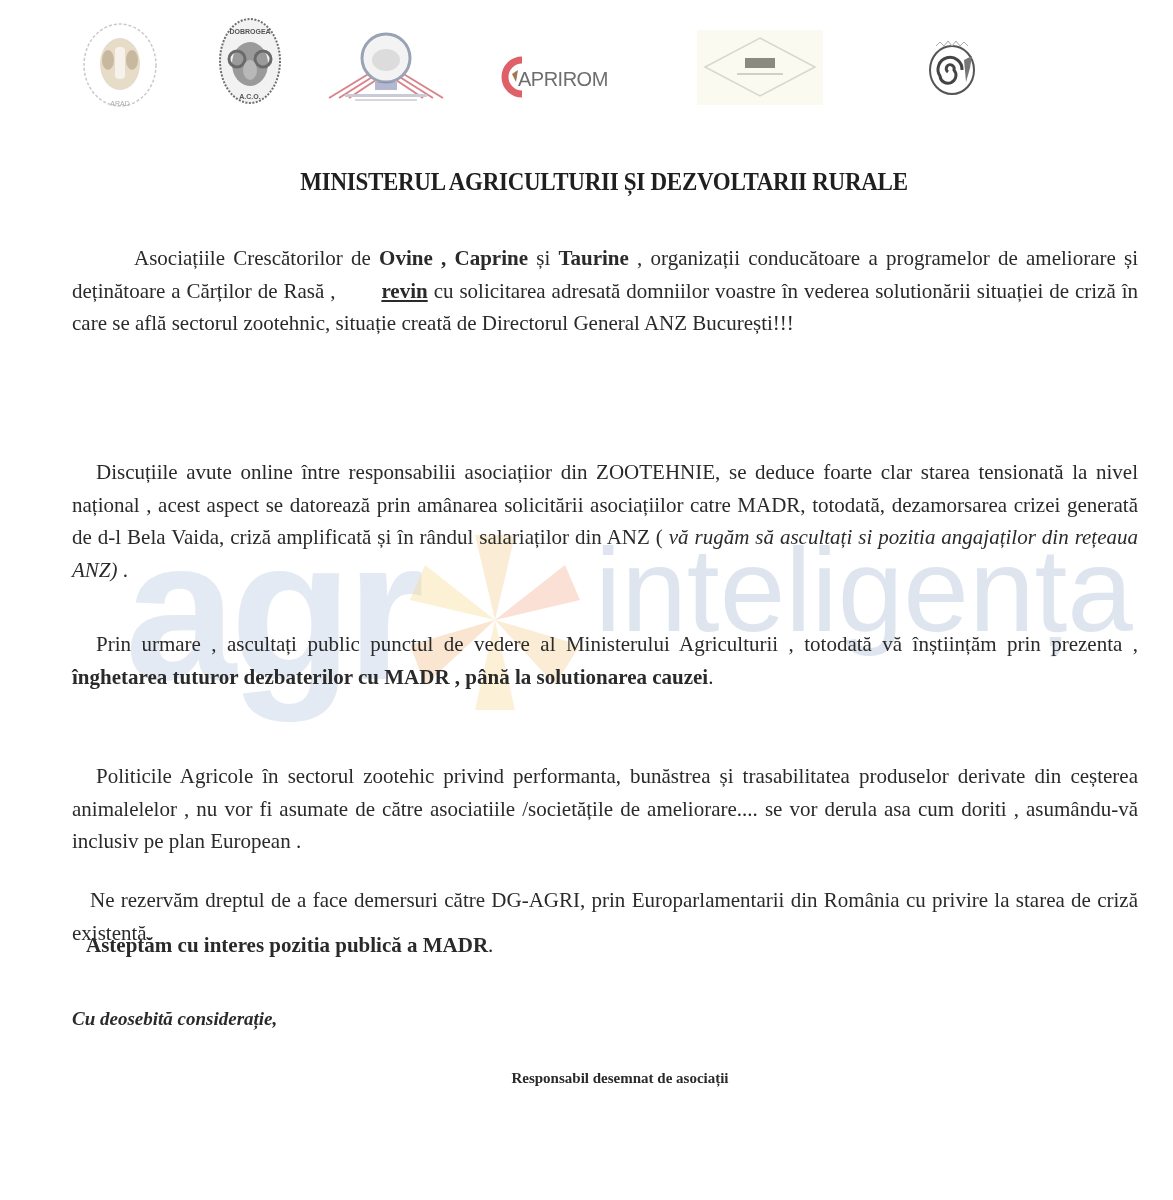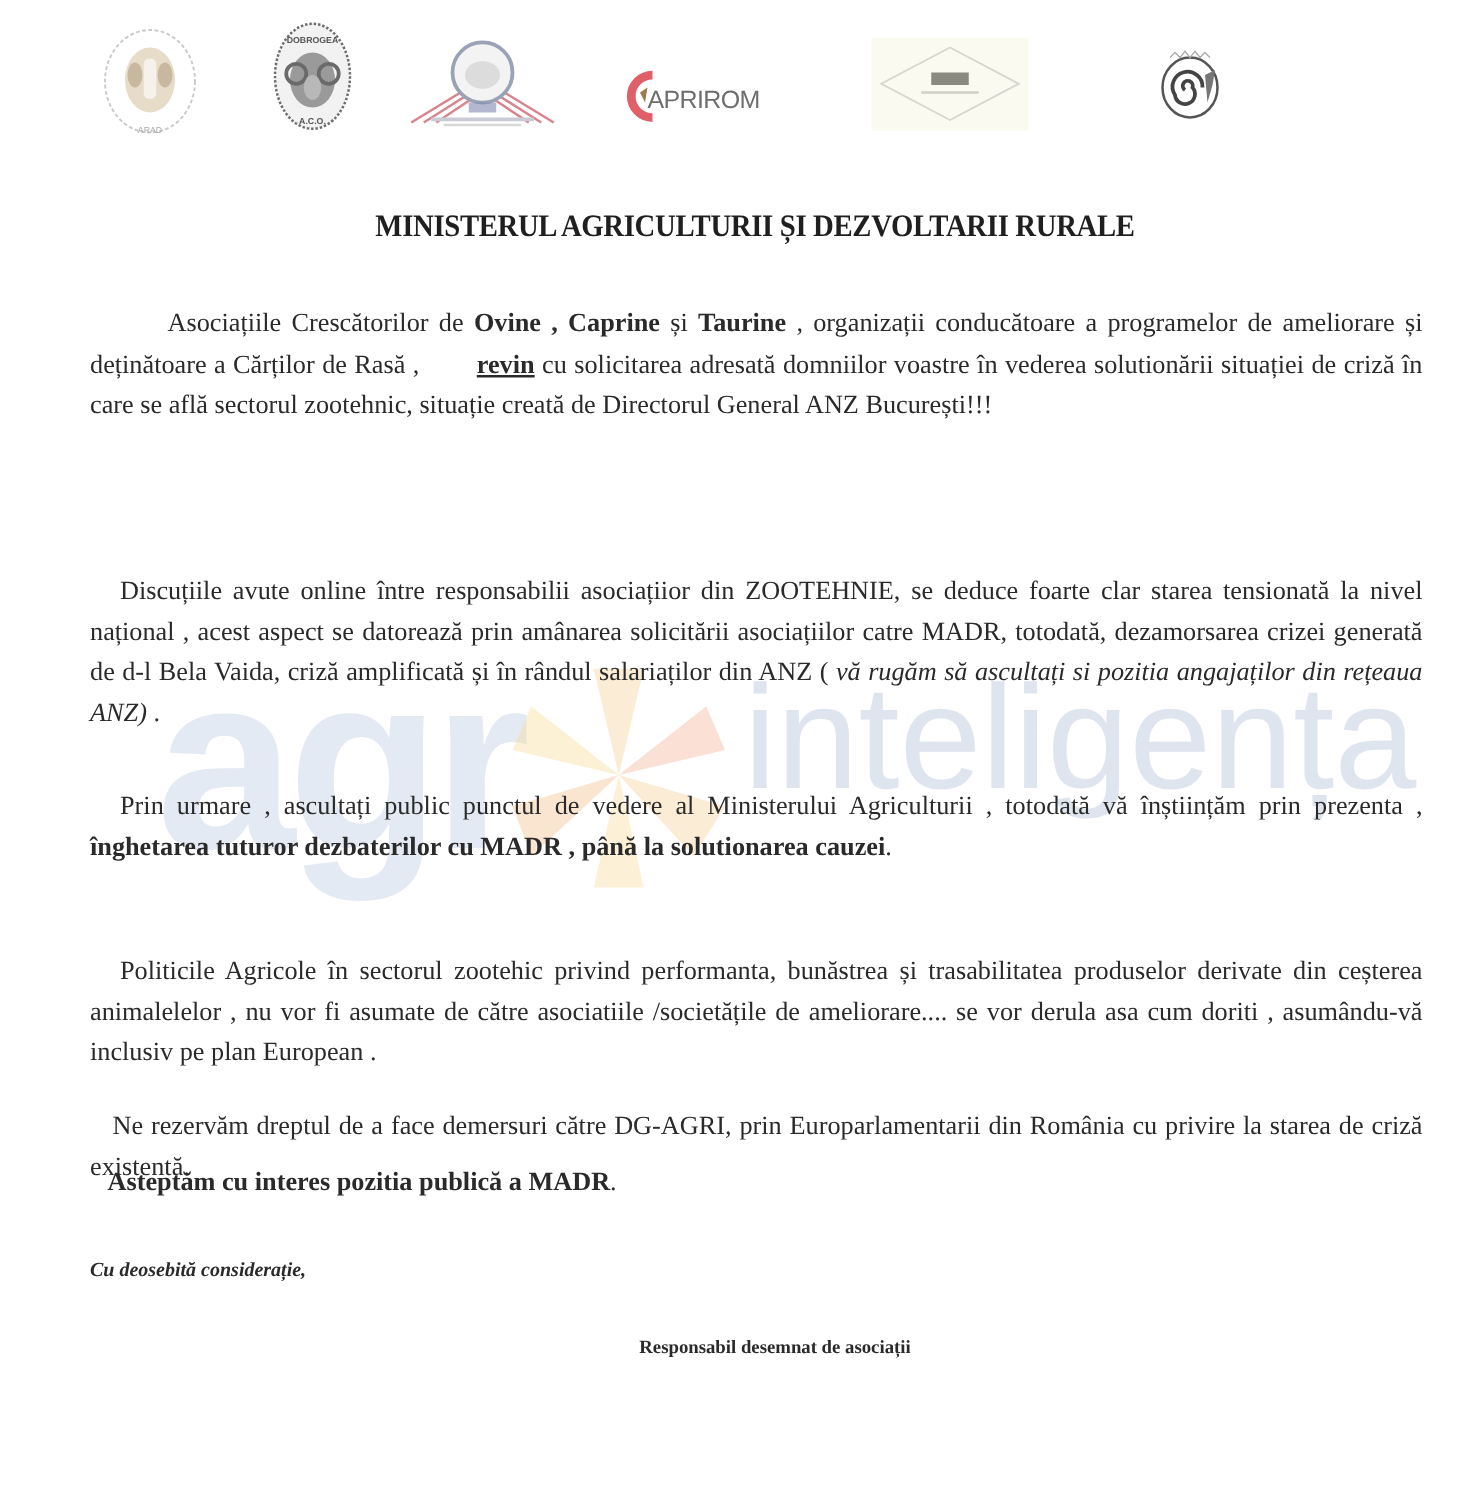--- a/index.html
+++ b/index.html
@@ -42,21 +42,21 @@
   .p2 { top: 456px; text-indent: 24px; }
   .p3 { top: 628px; text-indent: 24px; }
   .p4 { top: 740px; text-indent: 24px; margin-top: 20px; }
   .p5 { top: 884px; text-indent: 18px; }
   .p6 { top: 929px; left: 86px; font-weight: bold; }
   b, .b { font-weight: bold; }
   .u { text-decoration: underline; font-weight: bold; margin-left: 40px; }
   .it { font-style: italic; }
   .closing {
     position: absolute; top: 1008px; left: 72px;
-    font-style: italic; font-weight: bold; font-size: 16px;
+    font-style: italic; font-weight: bold; font-size: 19px;
   }
   .sig {
     position: absolute; top: 1063px; left: 360px; width: 520px; text-align: center;
     font-weight: bold; font-size: 15px; line-height: 30px;
   }
 </style>
 </head>
 <body>
 
 <div class="logos">

